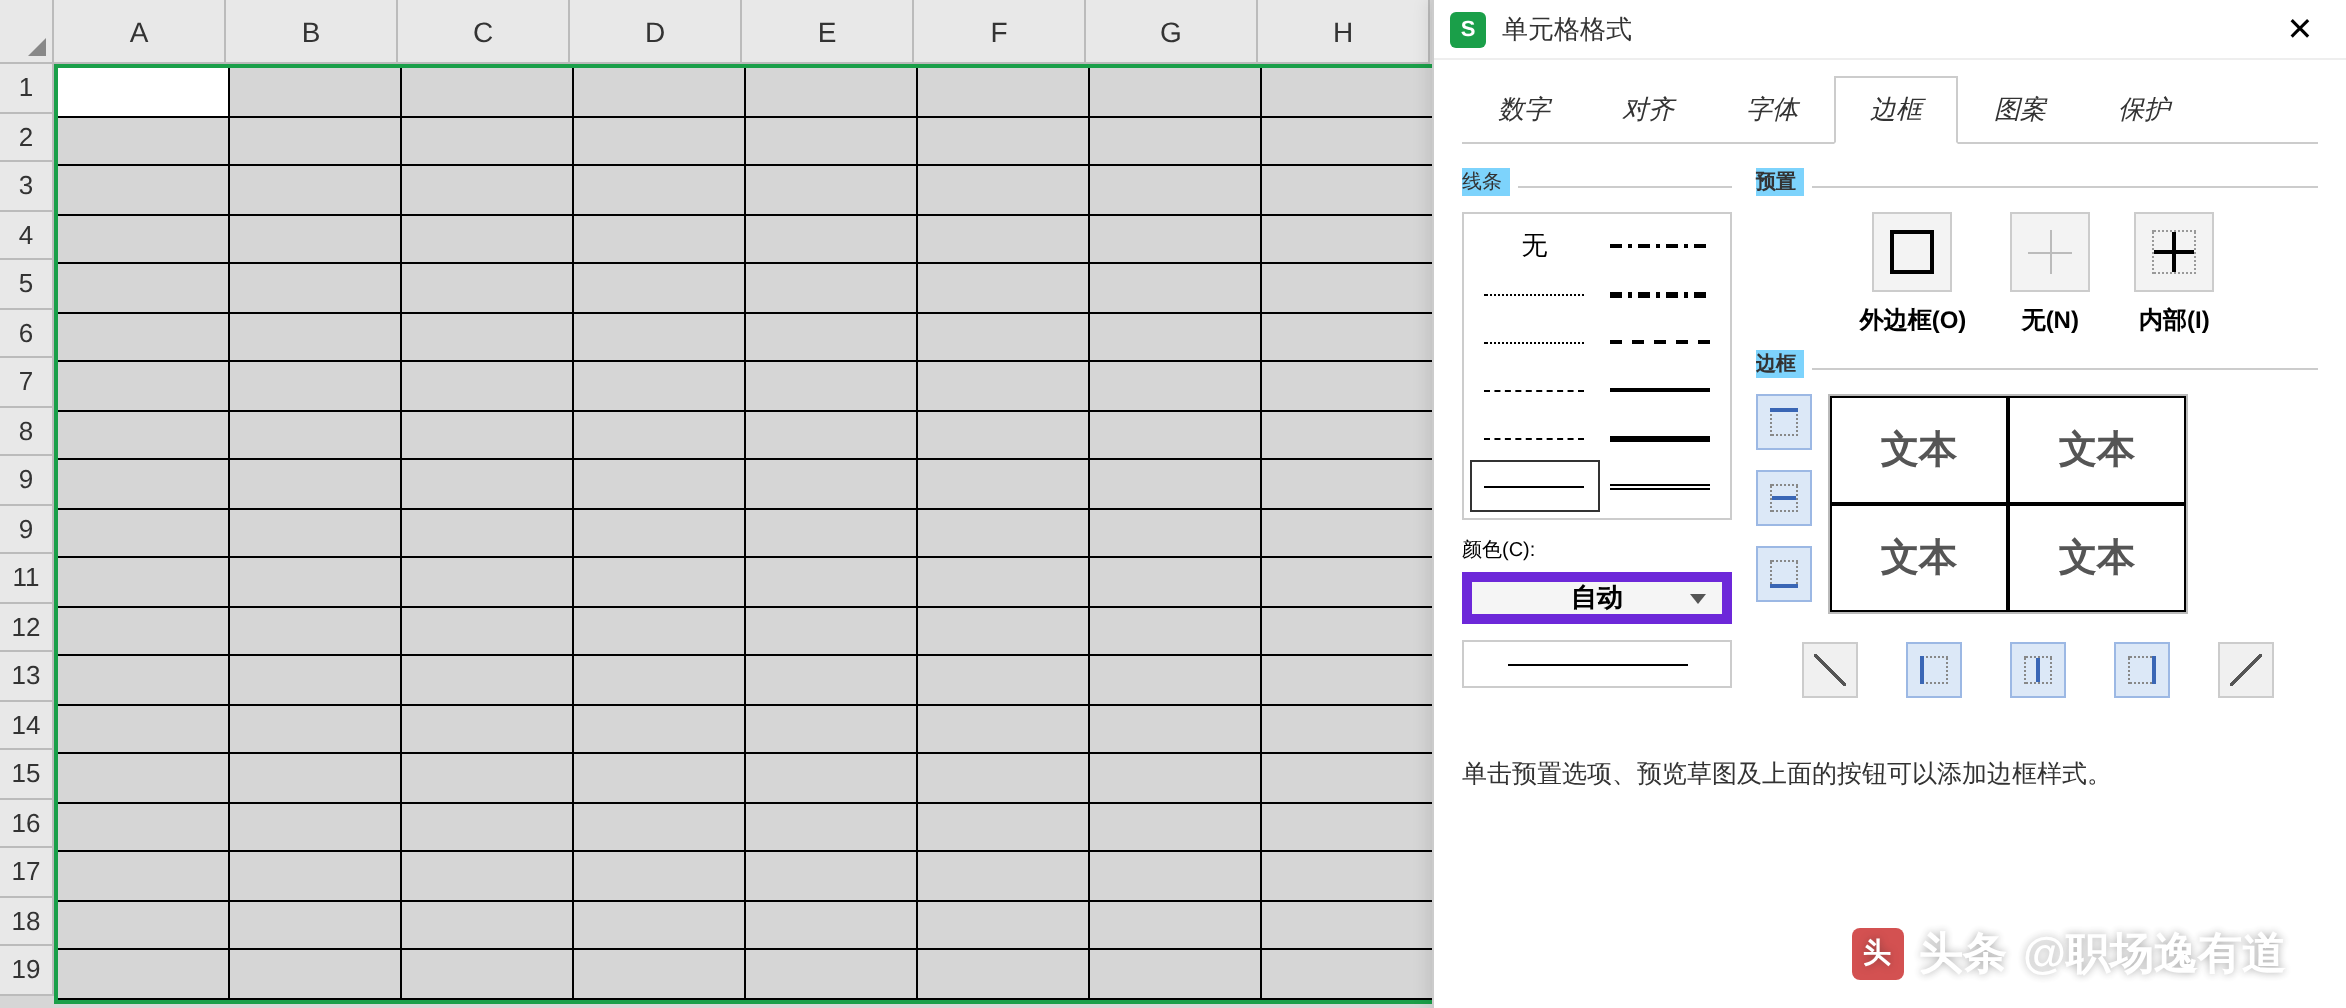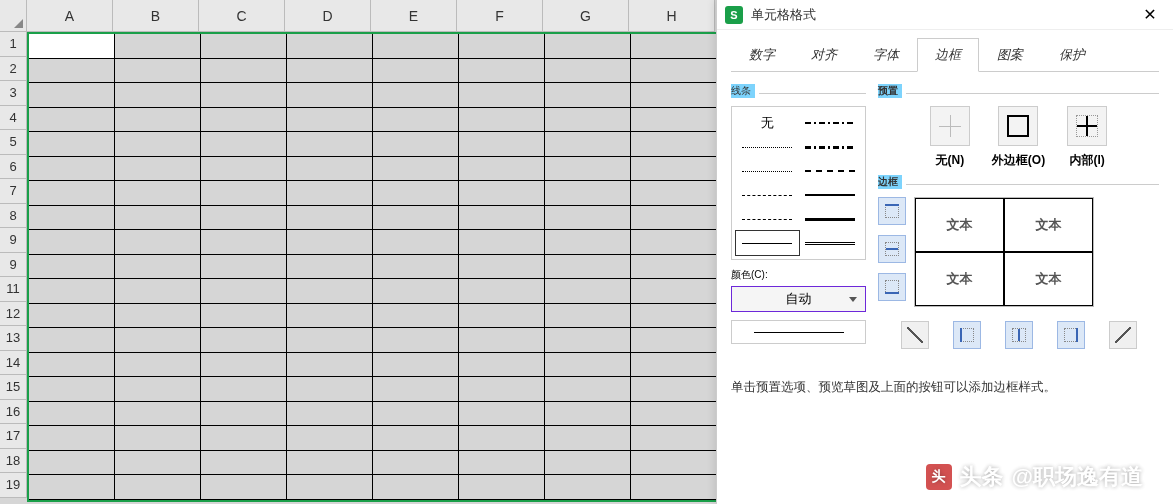--- a/index.html
+++ b/index.html
@@ -41,21 +41,21 @@
 .style-opt { height: 24px; display: flex; align-items: center; justify-content: center; cursor: pointer; }
 .style-opt.sel { outline: 1px solid #333; }
 .line-sample { width: 50px; height: 1px; background: #000; }
 .line-dot { border-top: 1px dotted #000; background: none; }
 .line-dash { border-top: 1px dashed #000; background: none; }
 .line-thick { height: 3px; }
 .line-med { height: 2px; }
 .line-dashdot { height: 2px; background: repeating-linear-gradient(90deg,#000 0 6px,transparent 6px 9px,#000 9px 11px,transparent 11px 14px); }
 
 .color-sel { margin-top: 6px; }
-.color-dd { border: 1px solid #6d28d9; height: 26px; display: flex; align-items: center; justify-content: center; font-size: 13px; position: relative; background: #f5f5f5; cursor: pointer; }
+.color-dd { border: 5px solid #6d28d9; height: 26px; display: flex; align-items: center; justify-content: center; font-size: 13px; position: relative; background: #f5f5f5; cursor: pointer; font-weight: bold; }
 .color-dd::after { content: ""; position: absolute; right: 8px; border-left: 4px solid transparent; border-right: 4px solid transparent; border-top: 5px solid #555; }
 .preview-line { border: 1px solid #ccc; height: 24px; margin-top: 8px; display: flex; align-items: center; justify-content: center; }
 .preview-line span { width: 90px; height: 1px; background: #000; }
 
 .preset-row { display: flex; gap: 22px; justify-content: center; margin: 6px 0 6px; }
 .preset { display: flex; flex-direction: column; align-items: center; gap: 6px; font-size: 12px; }
 .preset-ico { width: 40px; height: 40px; border: 1px solid #ccc; background: #f3f3f3; display: flex; align-items: center; justify-content: center; cursor: pointer; }
 .pi { width: 22px; height: 22px; position: relative; }
 .pi-none::before, .pi-none::after { content:""; position:absolute; background:#bbb; }
 .pi-none::before { width:100%; height:1px; top:50%; }
@@ -74,21 +74,21 @@
 .mb-top::before { content:""; position:absolute; left:-1px; right:-1px; top:-1px; height:2px; background:#3a66b5;}
 .mb-mid::before { content:""; position:absolute; left:0; right:0; top:50%; height:2px; background:#3a66b5; transform:translateY(-50%);}
 .mb-bot::before { content:""; position:absolute; left:-1px; right:-1px; bottom:-1px; height:2px; background:#3a66b5;}
 .mb-left::before { content:""; position:absolute; top:-1px; bottom:-1px; left:-1px; width:2px; background:#3a66b5;}
 .mb-vmid::before { content:""; position:absolute; top:0; bottom:0; left:50%; width:2px; background:#3a66b5; transform:translateX(-50%);}
 .mb-right::before { content:""; position:absolute; top:-1px; bottom:-1px; right:-1px; width:2px; background:#3a66b5;}
 .mb-diag1 { width:16px; height:16px; background:linear-gradient(45deg,transparent 46%,#555 46%,#555 54%,transparent 54%); border:none;}
 .mb-diag2 { width:16px; height:16px; background:linear-gradient(-45deg,transparent 46%,#555 46%,#555 54%,transparent 54%); border:none;}
 
 .preview { border: 1px solid #bbb; width: 180px; height: 110px; background: #fff; display: grid; grid-template-columns: 1fr 1fr; grid-template-rows: 1fr 1fr; }
-.pv-cell { border: 1px solid #000; display: flex; align-items: center; justify-content: center; font-size: 13px; color: #555; }
+.pv-cell { border: 1px solid #000; display: flex; align-items: center; justify-content: center; font-size: 19px; color: #555; }
 
 .bottom-row { display: flex; gap: 24px; margin-top: 14px; justify-content: center; }
 .hint { font-size: 12.5px; color: #333; margin: 18px 14px; }
 
 .watermark { position:absolute; right:30px; bottom:12px; font-size:22px; color:#fff; font-weight:bold; text-shadow:0 0 4px rgba(0,0,0,.4); display:flex; align-items:center; gap:8px; opacity:.85;}
 .wm-ico { width:26px; height:26px; background:#c33; border-radius:4px; display:flex; align-items:center; justify-content:center; font-size:14px;}
 </style>
 </head>
 <body>
 
@@ -390,29 +390,29 @@
     </div>
 
     <div class="col-right">
       <div class="group-head">
           <span class="group-label">预置</span>
           <span class="group-line"></span>
         </div>
       <div class="preset-row">
         <div class="preset">
           <div class="preset-ico">
-              <div class="pi pi-none"></div>
-            </div>
-          <span>无(N)</span>
+              <div class="pi pi-out"></div>
+            </div>
+          <span>外边框(O)</span>
         </div>
         <div class="preset">
           <div class="preset-ico">
-              <div class="pi pi-out"></div>
-            </div>
-          <span>外边框(O)</span>
+              <div class="pi pi-none"></div>
+            </div>
+          <span>无(N)</span>
         </div>
         <div class="preset">
           <div class="preset-ico">
               <div class="pi pi-in"></div>
             </div>
           <span>内部(I)</span>
         </div>
       </div>
 
       <div class="group-head">

